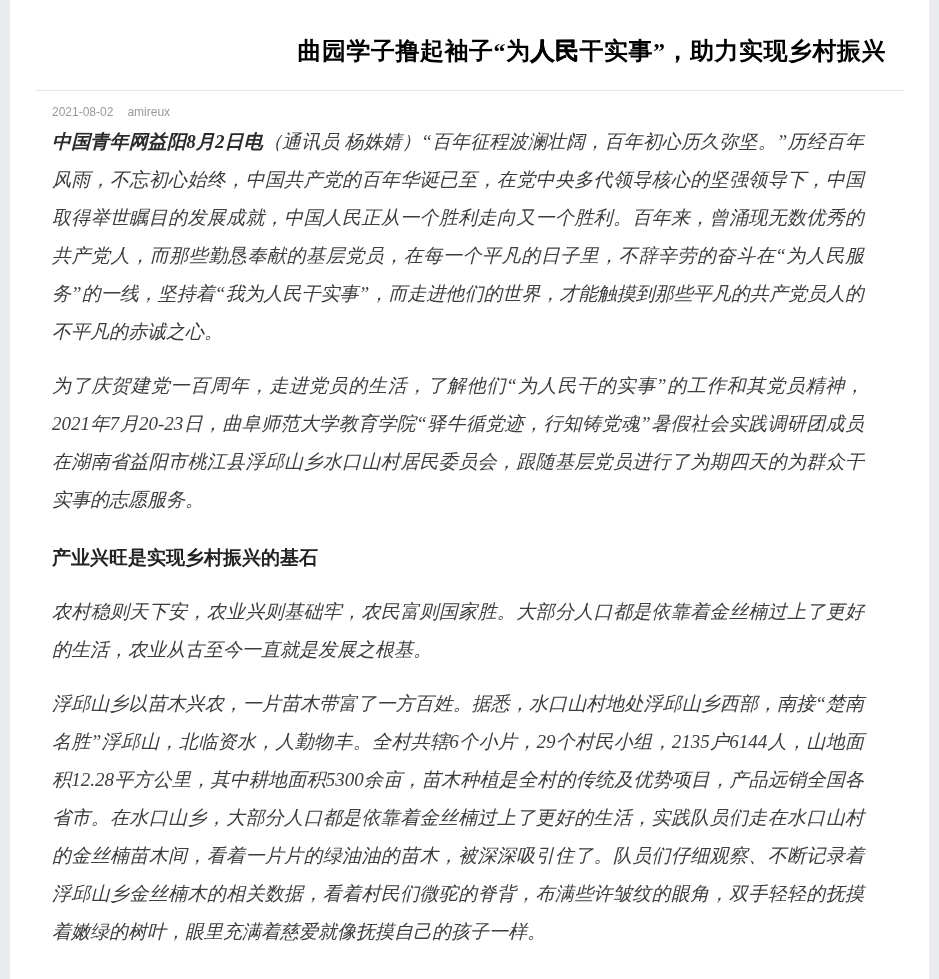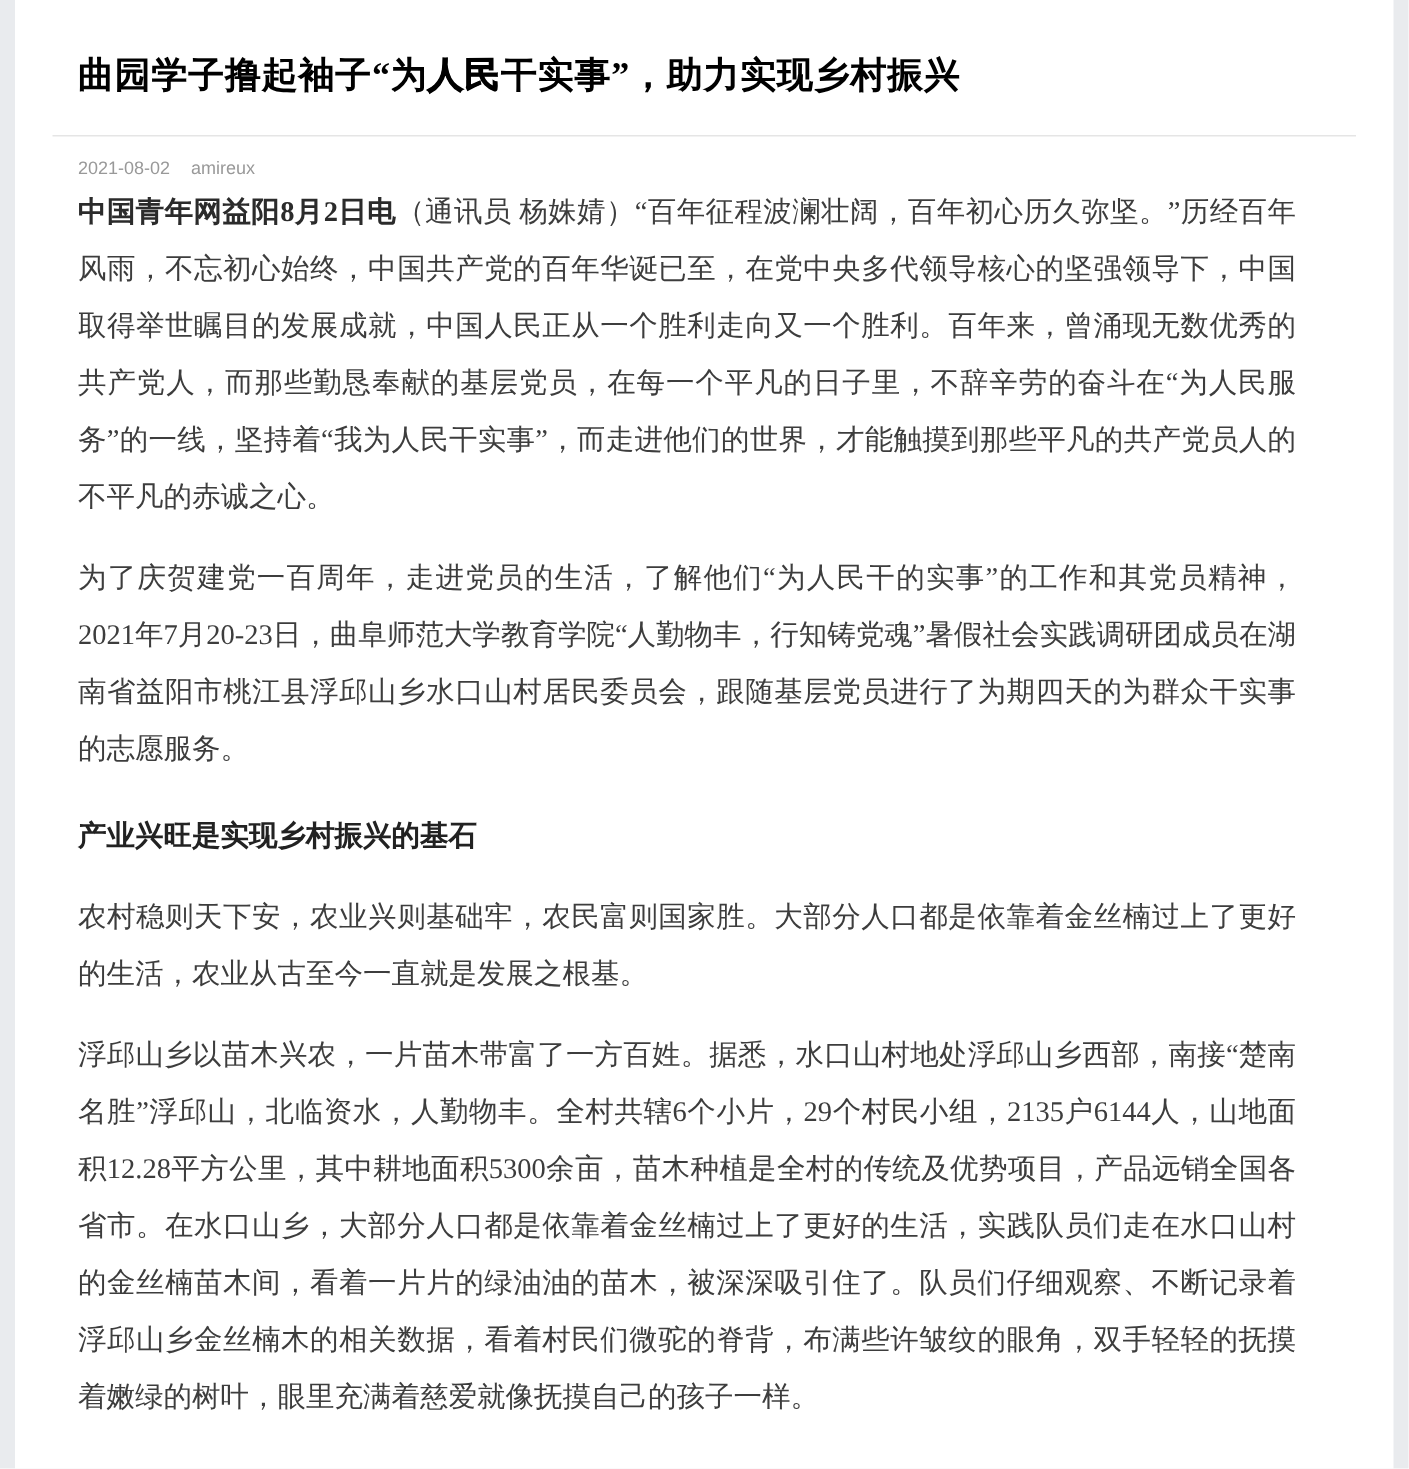--- a/index.html
+++ b/index.html
@@ -20,20 +20,21 @@
     box-sizing: border-box;
     padding: 30px 25px 30px 25px;
   }
   .article-title {
     margin: 4px 18px 0 17px;
     font-size: 24px;
     line-height: 34px;
     font-weight: bold;
     color: #000000;
     letter-spacing: 0.5px;
+    text-align: right;
   }
   .article-title .hl {
     font-family: "Liberation Sans", "DejaVu Sans", sans-serif;
     font-weight: 900;
     -webkit-text-stroke: 0.6px #000;
   }
   .divider {
     border: none;
     border-top: 1px solid #e5e5e5;
     height: 0;
@@ -51,20 +52,21 @@
   .article-body {
     margin-top: 4px;
   }
   .article-body p {
     margin: 0 40px 16px 17px;
     font-size: 19px;
     line-height: 38px;
     color: #3d3d3d;
     text-align: justify;
     text-justify: inter-ideograph;
+    font-style: italic;
   }
   .article-body p .lead {
     font-weight: bold;
     color: #2b2b2b;
   }
   .section-heading {
     margin: 24px 24px 20px 17px;
     font-size: 19px;
     line-height: 30px;
     font-weight: bold;
@@ -81,21 +83,21 @@
   <hr class="divider">
 
   <div class="meta">
     <span class="date">2021-08-02</span><span class="author">amireux</span>
   </div>
 
   <div class="article-body">
 
     <p><span class="lead">中国青年网益阳8月2日电</span><span>（通讯员 杨姝婧）“百年征程波澜壮阔，百年初心历久弥坚。”历经百年风雨，不忘初心始终，中国共产党的百年华诞已至，在党中央多代领导核心的坚强领导下，中国取得举世瞩目的发展成就，中国人民正从一个胜利走向又一个胜利。百年来，曾涌现无数优秀的共产党人，而那些勤恳奉献的基层党员，在每一个平凡的日子里，不辞辛劳的奋斗在“为人民服务”的一线，坚持着“我为人民干实事”，而走进他们的世界，才能触摸到那些平凡的共产党员人的不平凡的赤诚之心。</span></p>
 
-    <p><span>为了庆贺建党一百周年，走进党员的生活，了解他们“为人民干的实事”的工作和其党员精神，2021年7月20-23日，曲阜师范大学教育学院“人勤物丰，行知铸党魂”暑假社会实践调研团成员在湖南省益阳市桃江县浮邱山乡水口山村居民委员会，跟随基层党员进行了为期四天的为群众干实事的志愿服务。</span></p>
+    <p><span>为了庆贺建党一百周年，走进党员的生活，了解他们“为人民干的实事”的工作和其党员精神，2021年7月20-23日，曲阜师范大学教育学院“驿牛循党迹，行知铸党魂”暑假社会实践调研团成员在湖南省益阳市桃江县浮邱山乡水口山村居民委员会，跟随基层党员进行了为期四天的为群众干实事的志愿服务。</span></p>
 
     <h2 class="section-heading">产业兴旺是实现乡村振兴的基石</h2>
 
     <p><span>农村稳则天下安，农业兴则基础牢，农民富则国家胜。大部分人口都是依靠着金丝楠过上了更好的生活，农业从古至今一直就是发展之根基。</span></p>
 
     <p><span>浮邱山乡以苗木兴农，一片苗木带富了一方百姓。据悉，水口山村地处浮邱山乡西部，南接“楚南名胜”浮邱山，北临资水，人勤物丰。全村共辖6个小片，29个村民小组，2135户6144人，山地面积12.28平方公里，其中耕地面积5300余亩，苗木种植是全村的传统及优势项目，产品远销全国各省市。在水口山乡，大部分人口都是依靠着金丝楠过上了更好的生活，实践队员们走在水口山村的金丝楠苗木间，看着一片片的绿油油的苗木，被深深吸引住了。队员们仔细观察、不断记录着浮邱山乡金丝楠木的相关数据，看着村民们微驼的脊背，布满些许皱纹的眼角，双手轻轻的抚摸着嫩绿的树叶，眼里充满着慈爱就像抚摸自己的孩子一样。</span></p>
 
   </div>
 </div>
 

